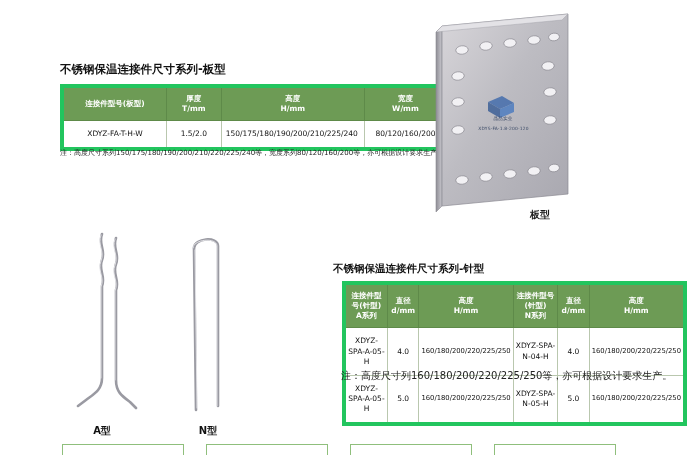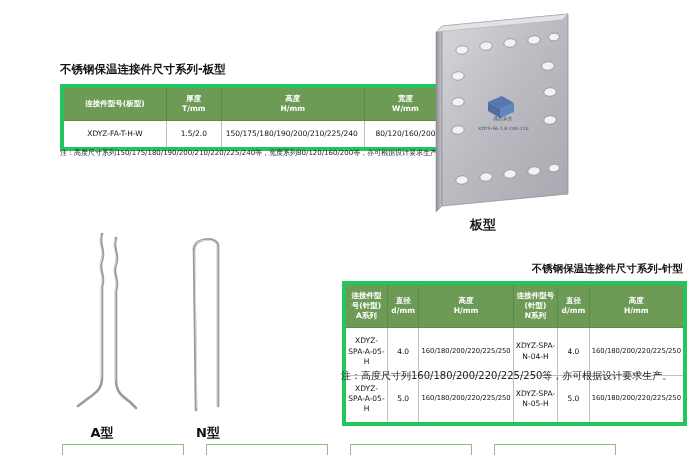--- a/index.html
+++ b/index.html
@@ -43,37 +43,37 @@
   }
   .sec1-table{position:absolute;left:60px;top:84px;width:390px;}
   .sec1-note{
     position:absolute;left:60px;top:148px;width:400px;
     font-size:7px;color:#222;line-height:1.55;
   }
 
   
   .sec2-title{
     position:absolute;left:333px;top:262px;width:350px;
-    text-align:right;font-size:10.5px;font-weight:bold;color:#111;
+    text-align:left;font-size:10.5px;font-weight:bold;color:#111;
   }
   .sec2-table{position:absolute;left:342px;top:281px;width:345px;}
   .sec2-note{
     position:absolute;left:333px;top:368px;width:350px;
     font-size:10px;color:#222;line-height:1.5;text-align:left;
     padding-left:8px;box-sizing:border-box;
   }
 
   
   .fig-caption{
-    position:absolute;font-size:13px;font-weight:bold;color:#111;text-align:center;
+    position:absolute;font-size:10px;font-weight:bold;color:#111;text-align:center;
   }
   .plate-wrap{position:absolute;left:428px;top:10px;width:150px;height:205px;}
   .plate-label{
-    position:absolute;left:470px;top:216px;width:80px;text-align:left;
-    font-size:13px;font-weight:bold;
+    position:absolute;left:470px;top:208px;width:80px;text-align:right;
+    font-size:10px;font-weight:bold;
   }
   .anchorA-label{position:absolute;left:62px;top:424px;width:80px;}
   .anchorN-label{position:absolute;left:168px;top:424px;width:80px;}
 
   
   .bottom-box{
     position:absolute;bottom:0;height:10px;border:1px solid #8fbf7c;
     background:#ffffff;border-bottom:none;
   }
   .bb1{left:62px;width:120px;}

